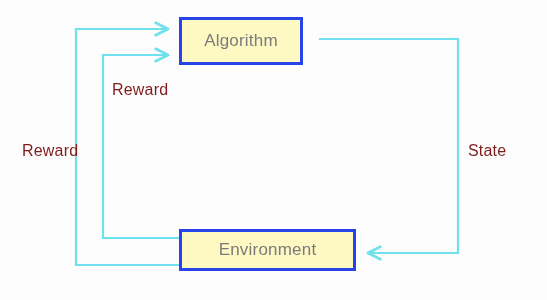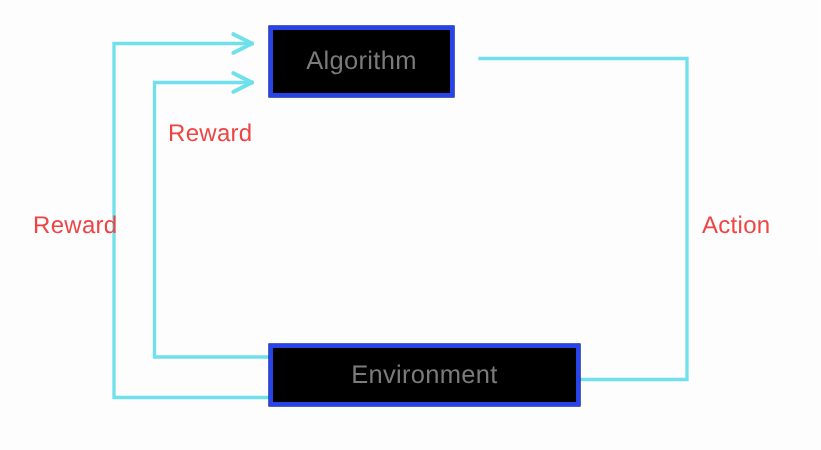--- a/index.html
+++ b/index.html
@@ -22,35 +22,35 @@
     position: absolute;
     left: 0;
     top: 0;
     width: 547px;
     height: 300px;
     display: block;
   }
   .node-box {
     position: absolute;
     box-sizing: border-box;
-    background: #000000;
+    background: #fef9c3;
     display: flex;
     align-items: center;
     justify-content: center;
   }
   .node-label {
     font-size: 17px;
     color: #7b7b7b;
     letter-spacing: 0.2px;
     white-space: nowrap;
   }
   .edge-label {
     position: absolute;
     font-size: 16px;
-    color: #ef4444;
+    color: #7f1d1d;
     white-space: nowrap;
     letter-spacing: 0.2px;
   }
 </style>
 </head>
 <body>
 
 <div id="diagram-root">
 
   <svg id="rl-svg" viewBox="0 0 547 300" xmlns="http://www.w3.org/2000/svg">
@@ -67,23 +67,23 @@
 
     <path d="M 300 238 L 103 238 L 103 55 L 168 55" fill="none" stroke="#6fe0ec" stroke-width="2.2" stroke-linecap="square" stroke-linejoin="miter" marker-end="url(#arrow-right)"></path>
 
     <path d="M 320 39 L 458 39 L 458 253 L 368 253" fill="none" stroke="#6fe0ec" stroke-width="2.2" stroke-linecap="square" stroke-linejoin="miter" marker-end="url(#arrow-left)"></path>
   </svg>
 
   <div class="node-box" style="left:179px; top:17px; width:124px; height:48px; border:3px solid #2744e8;">
     <span class="node-label">Algorithm</span>
   </div>
 
-  <div class="node-box" style="left:179px; top:229px; width:208px; height:42px; border:3px solid #2744e8;">
+  <div class="node-box" style="left:179px; top:229px; width:177px; height:42px; border:3px solid #2744e8;">
     <span class="node-label">Environment</span>
   </div>
 
   <div class="edge-label" style="left:22px; top:142px;">Reward</div>
 
   <div class="edge-label" style="left:112px; top:81px;">Reward</div>
 
-  <div class="edge-label" style="left:468px; top:142px;">Action</div>
+  <div class="edge-label" style="left:468px; top:142px;">State</div>
 
 </div>
 
 </body></html>

